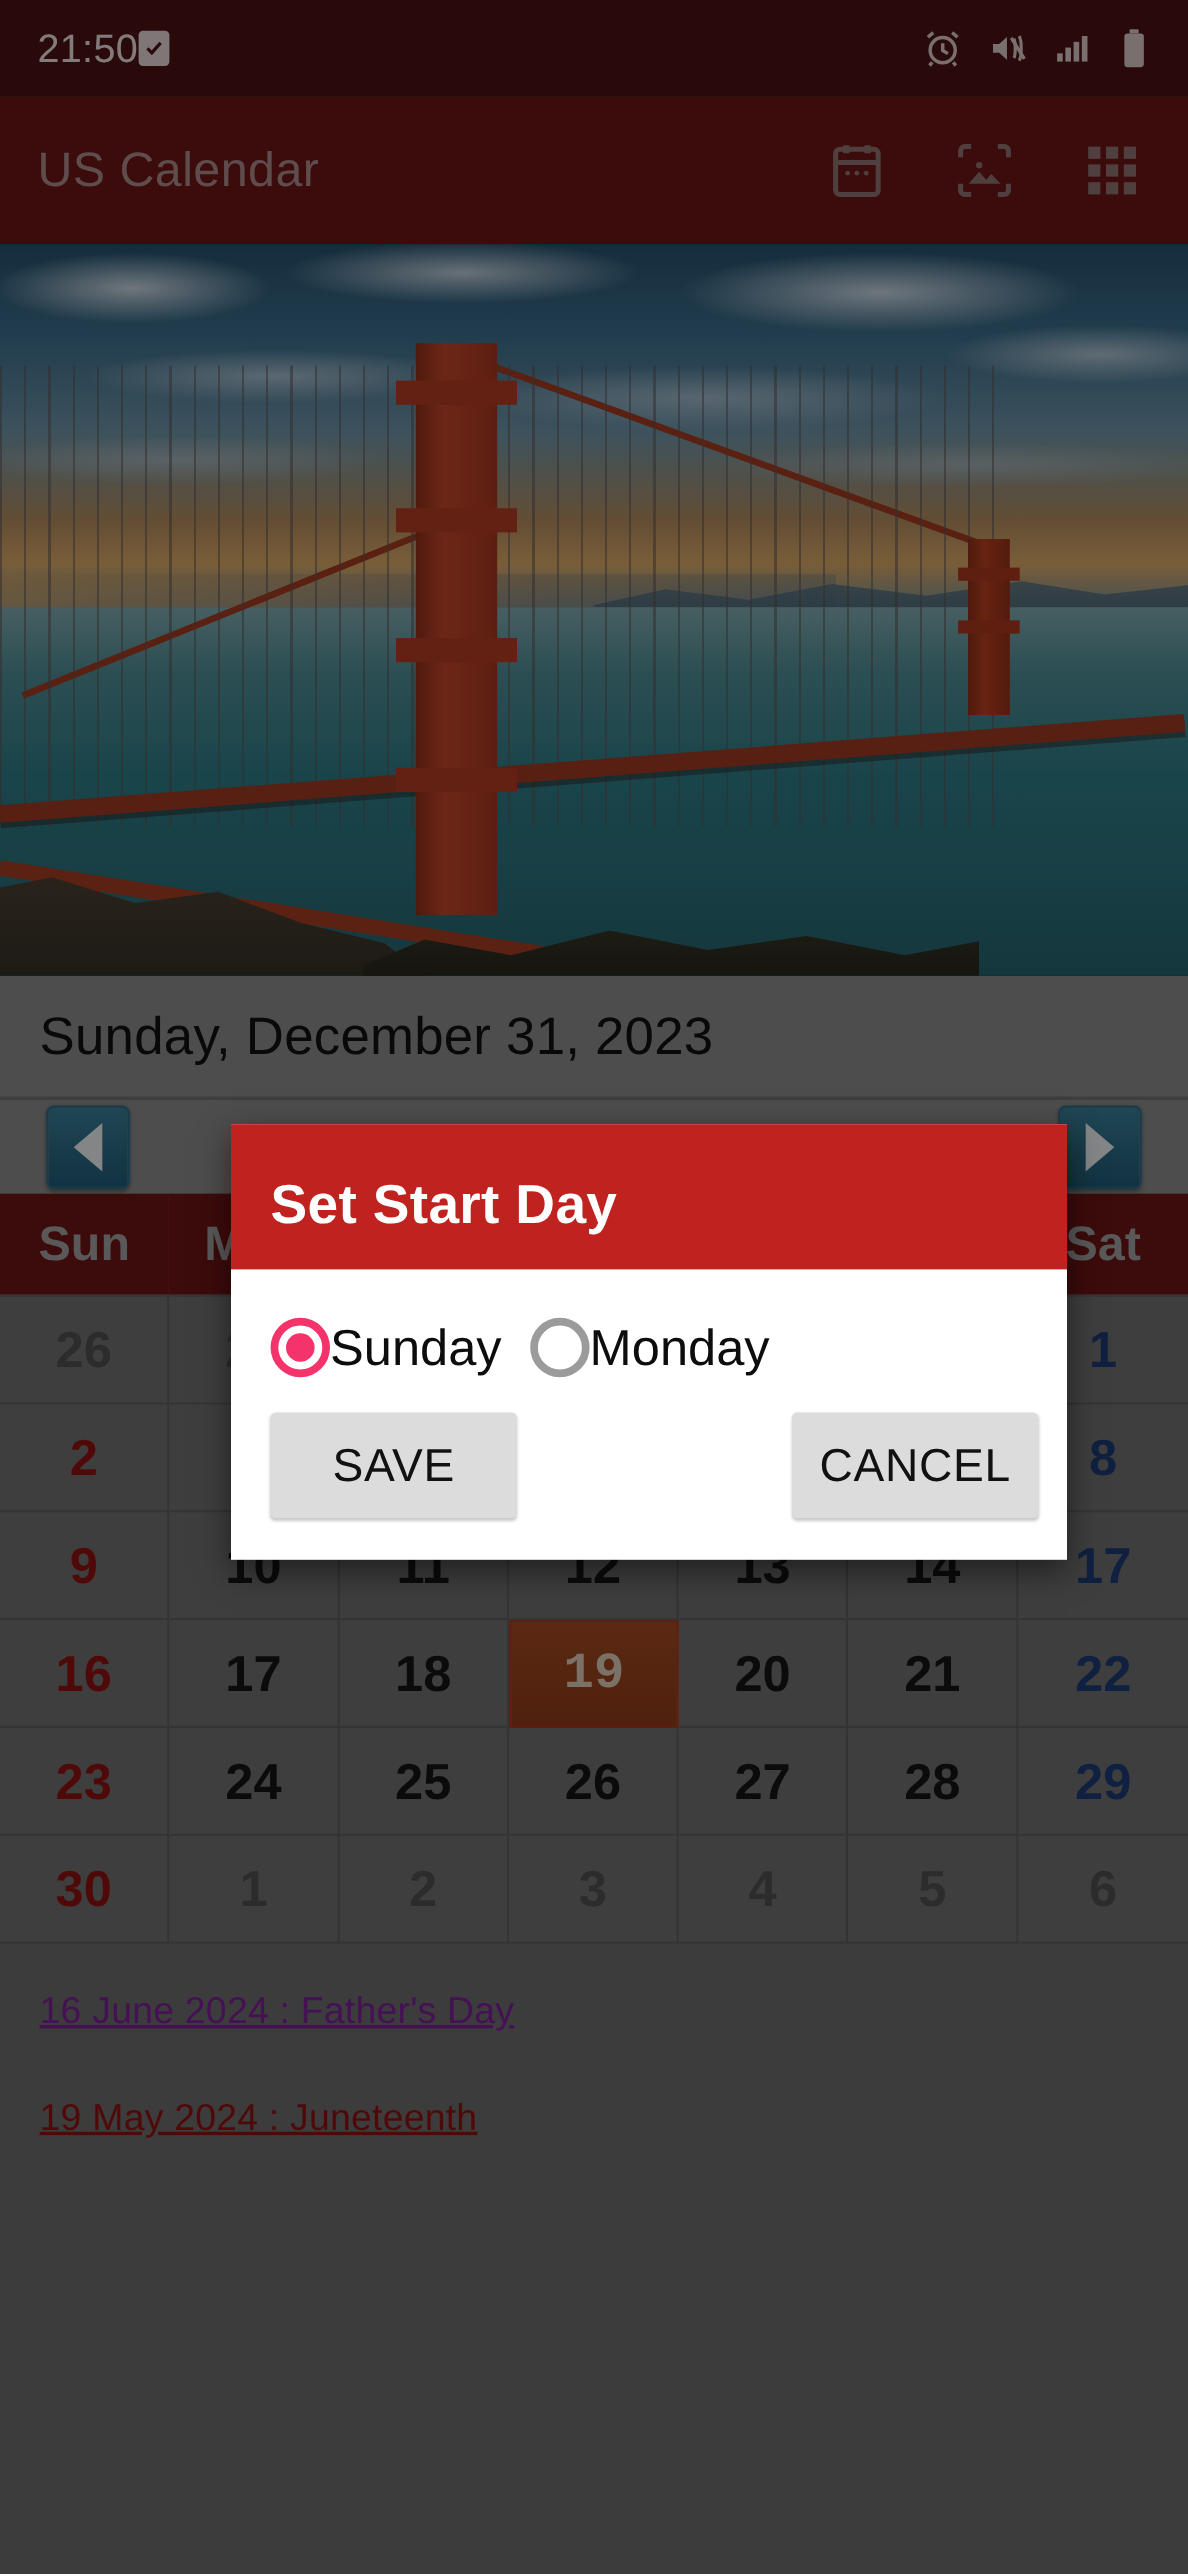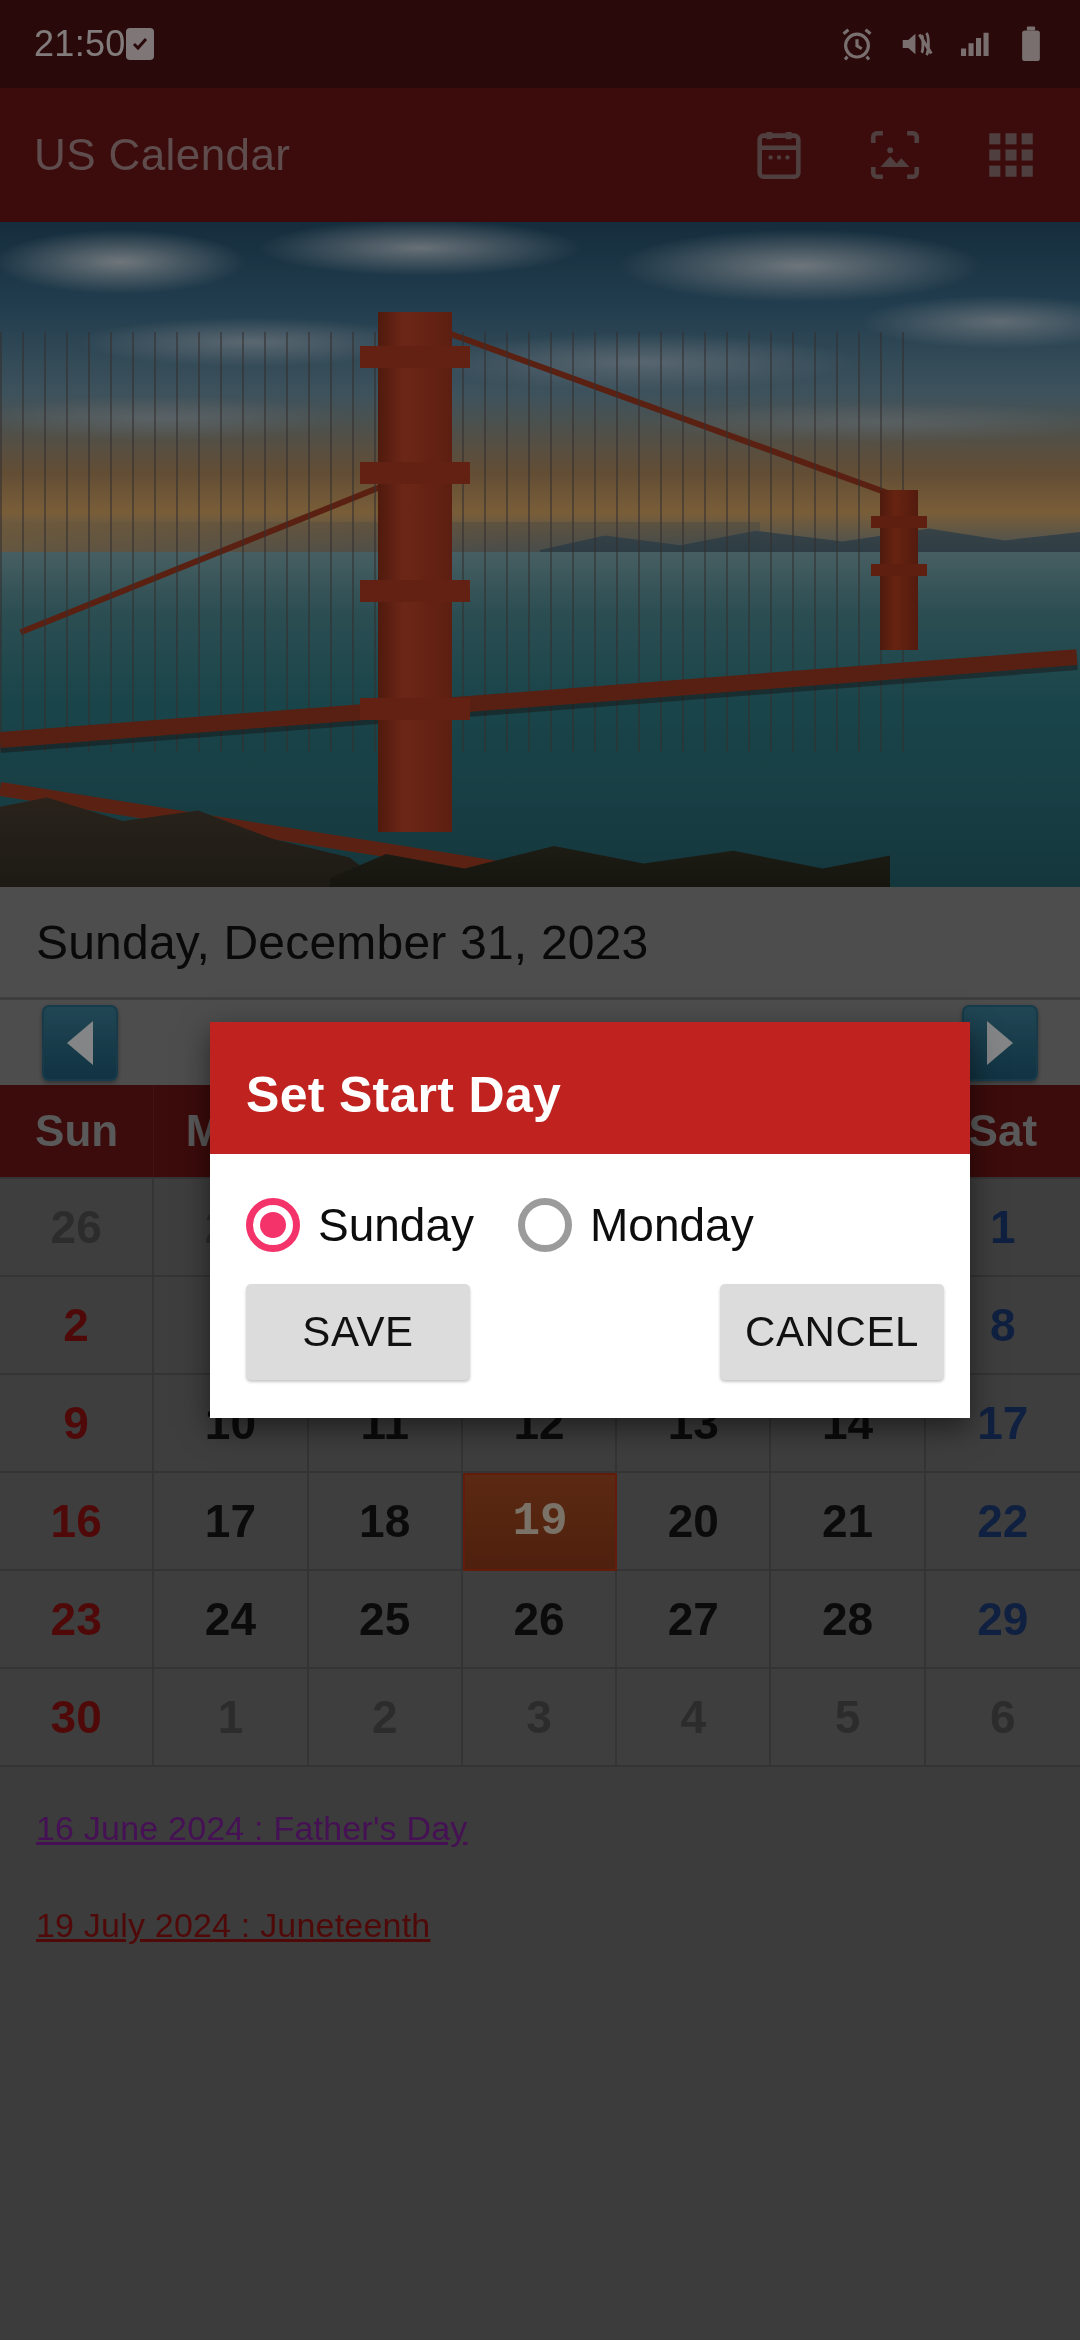--- a/index.html
+++ b/index.html
@@ -232,21 +232,21 @@
     z-index:60;
     box-shadow:0 10px 28px rgba(0,0,0,.5);
     margin-left:48px;
   }
   .dlg-head {
     background:#c0231f;
     padding:44px 36px 30px 36px;
   }
   .dlg-title { color:#fff; font-size:50px; font-weight:bold; letter-spacing:.3px; }
   .dlg-body { padding:44px 36px 0 36px; }
-  .radio-row { display:flex; align-items:center; gap:18px; }
+  .radio-row { display:flex; align-items:center; }
   .radio {
     width:54px; height:54px; border-radius:50%;
     border:7px solid #9b9b9b;
     flex:0 0 auto;
     display:flex; align-items:center; justify-content:center;
     background:#fff;
   }
   .radio.on { border-color:#f5336b; }
   .radio.on::after {
     content:""; width:26px; height:26px; border-radius:50%; background:#f5336b;
@@ -437,21 +437,21 @@
       <div class="cell other">1</div>
       <div class="cell other">2</div>
       <div class="cell other">3</div>
       <div class="cell other">4</div>
       <div class="cell other">5</div>
       <div class="cell other">6</div>
     </div>
 
   <div class="holidays" id="holidays">
       <div class="holiday" style="color: rgb(123, 31, 150);">16 June 2024 : Father's Day</div>
-      <div class="holiday" style="color: rgb(143, 17, 17);">19 July 2024 : Juneteenth</div>
+      <div class="holiday" style="color: rgb(143, 17, 17);">19 May 2024 : Juneteenth</div>
     </div>
 </div>
 
 <div id="scrim"></div>
 
 <div id="dialog">
   <div class="dlg-head">
     <div class="dlg-title">Set Start Day</div>
   </div>
   <div class="dlg-body">

